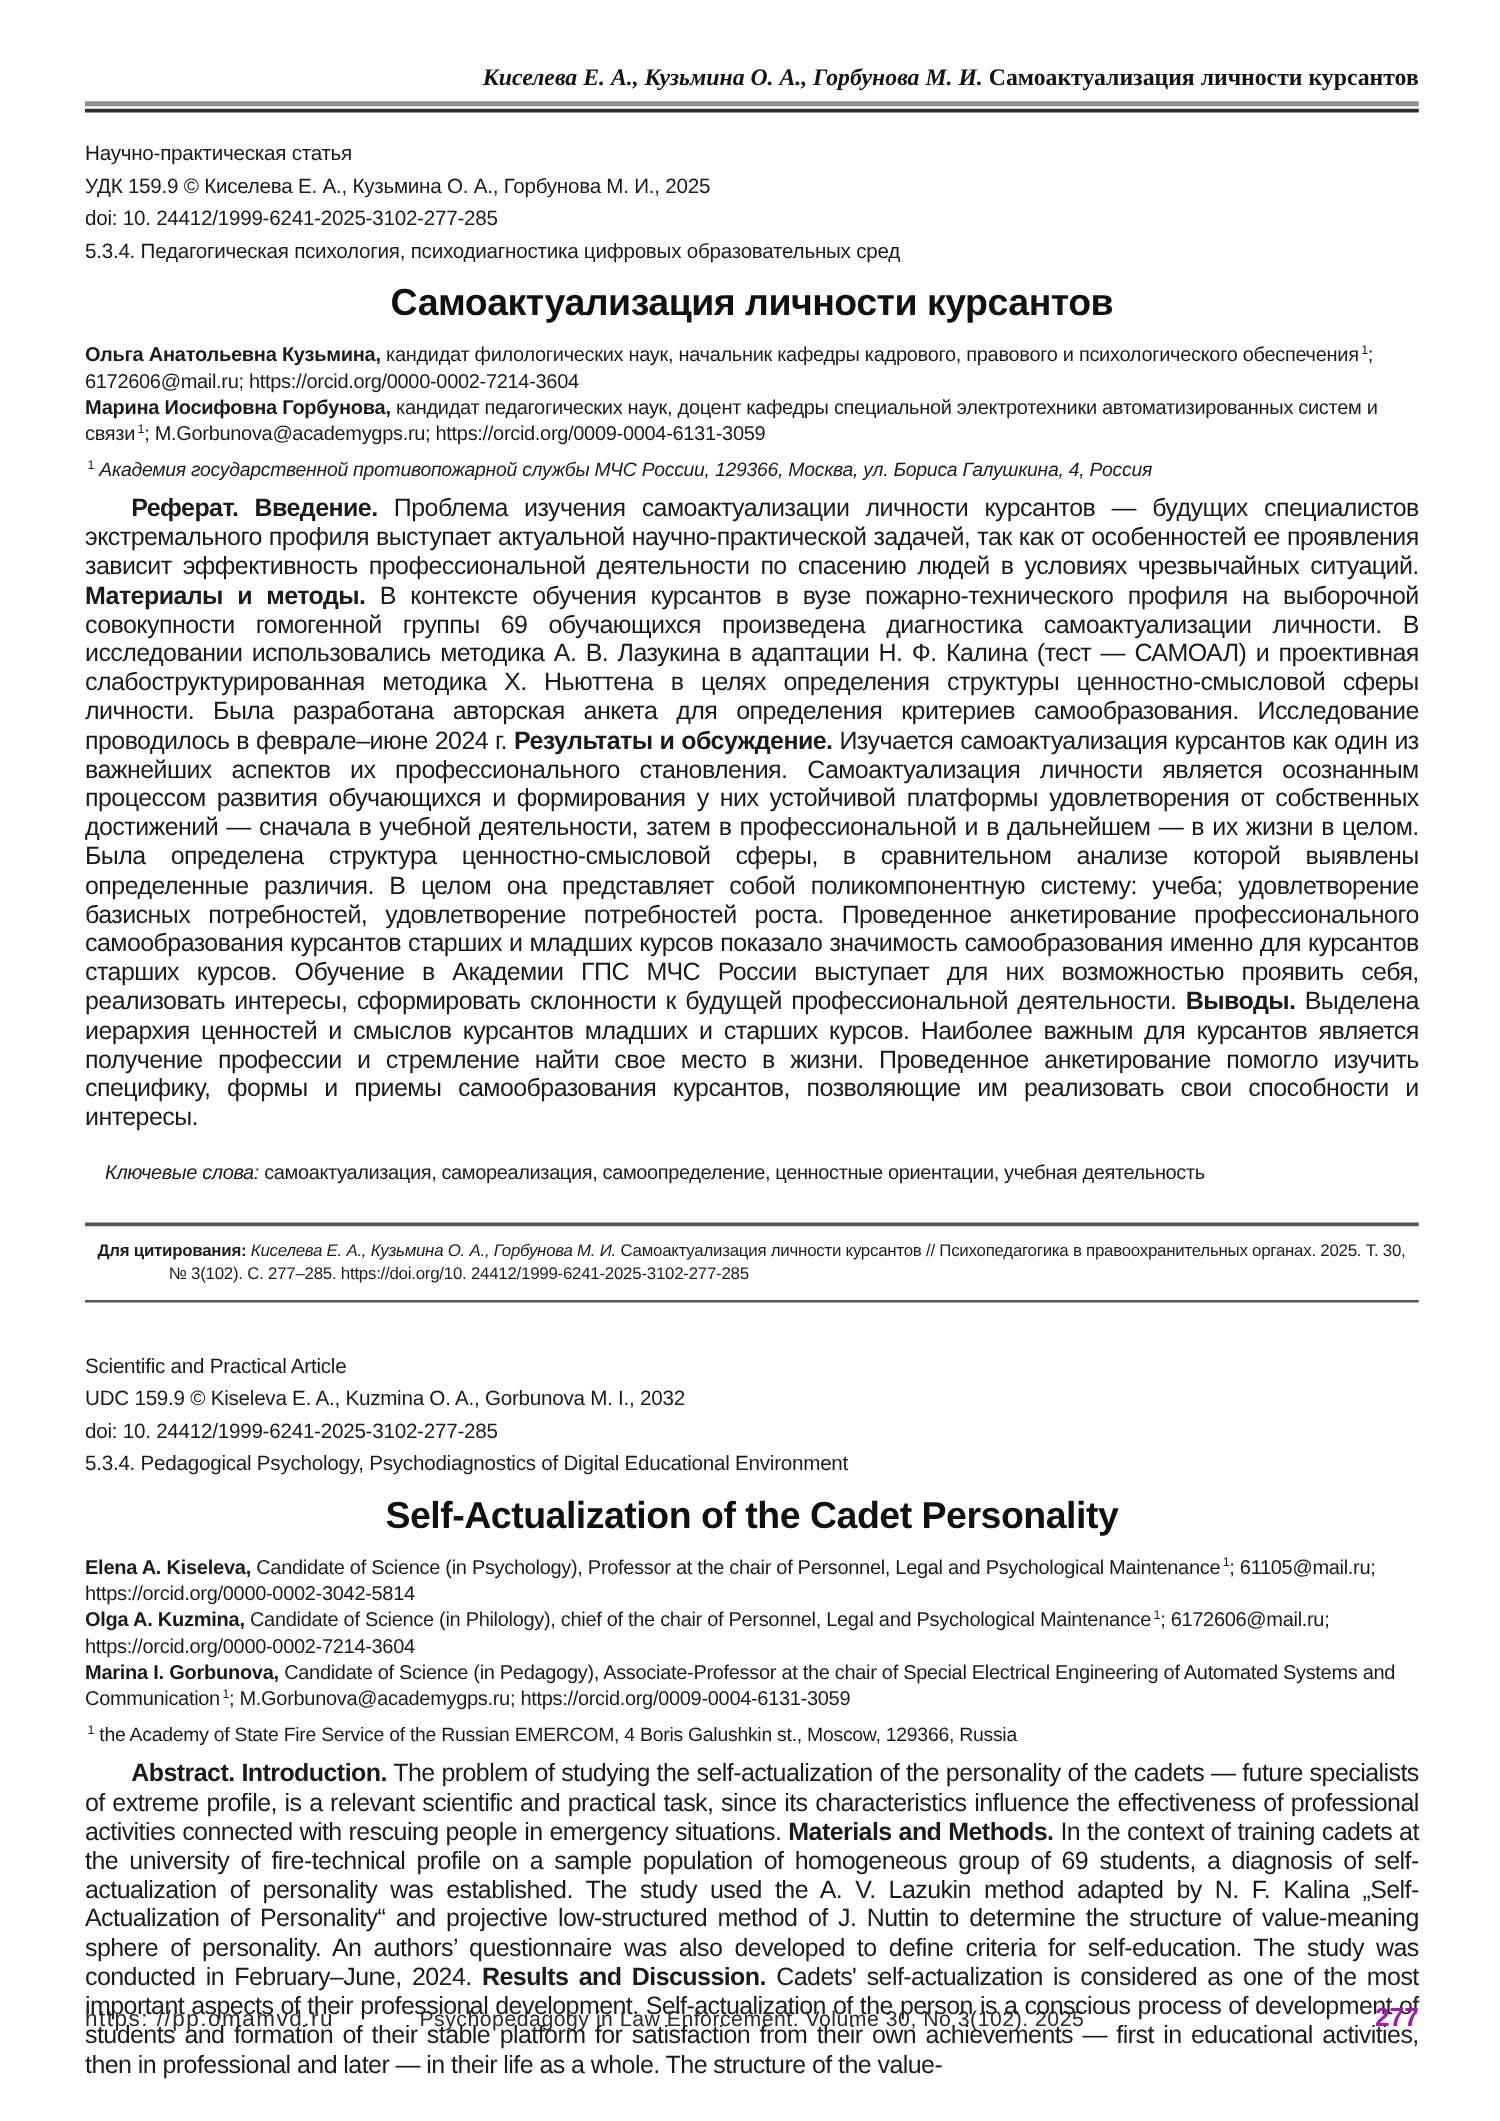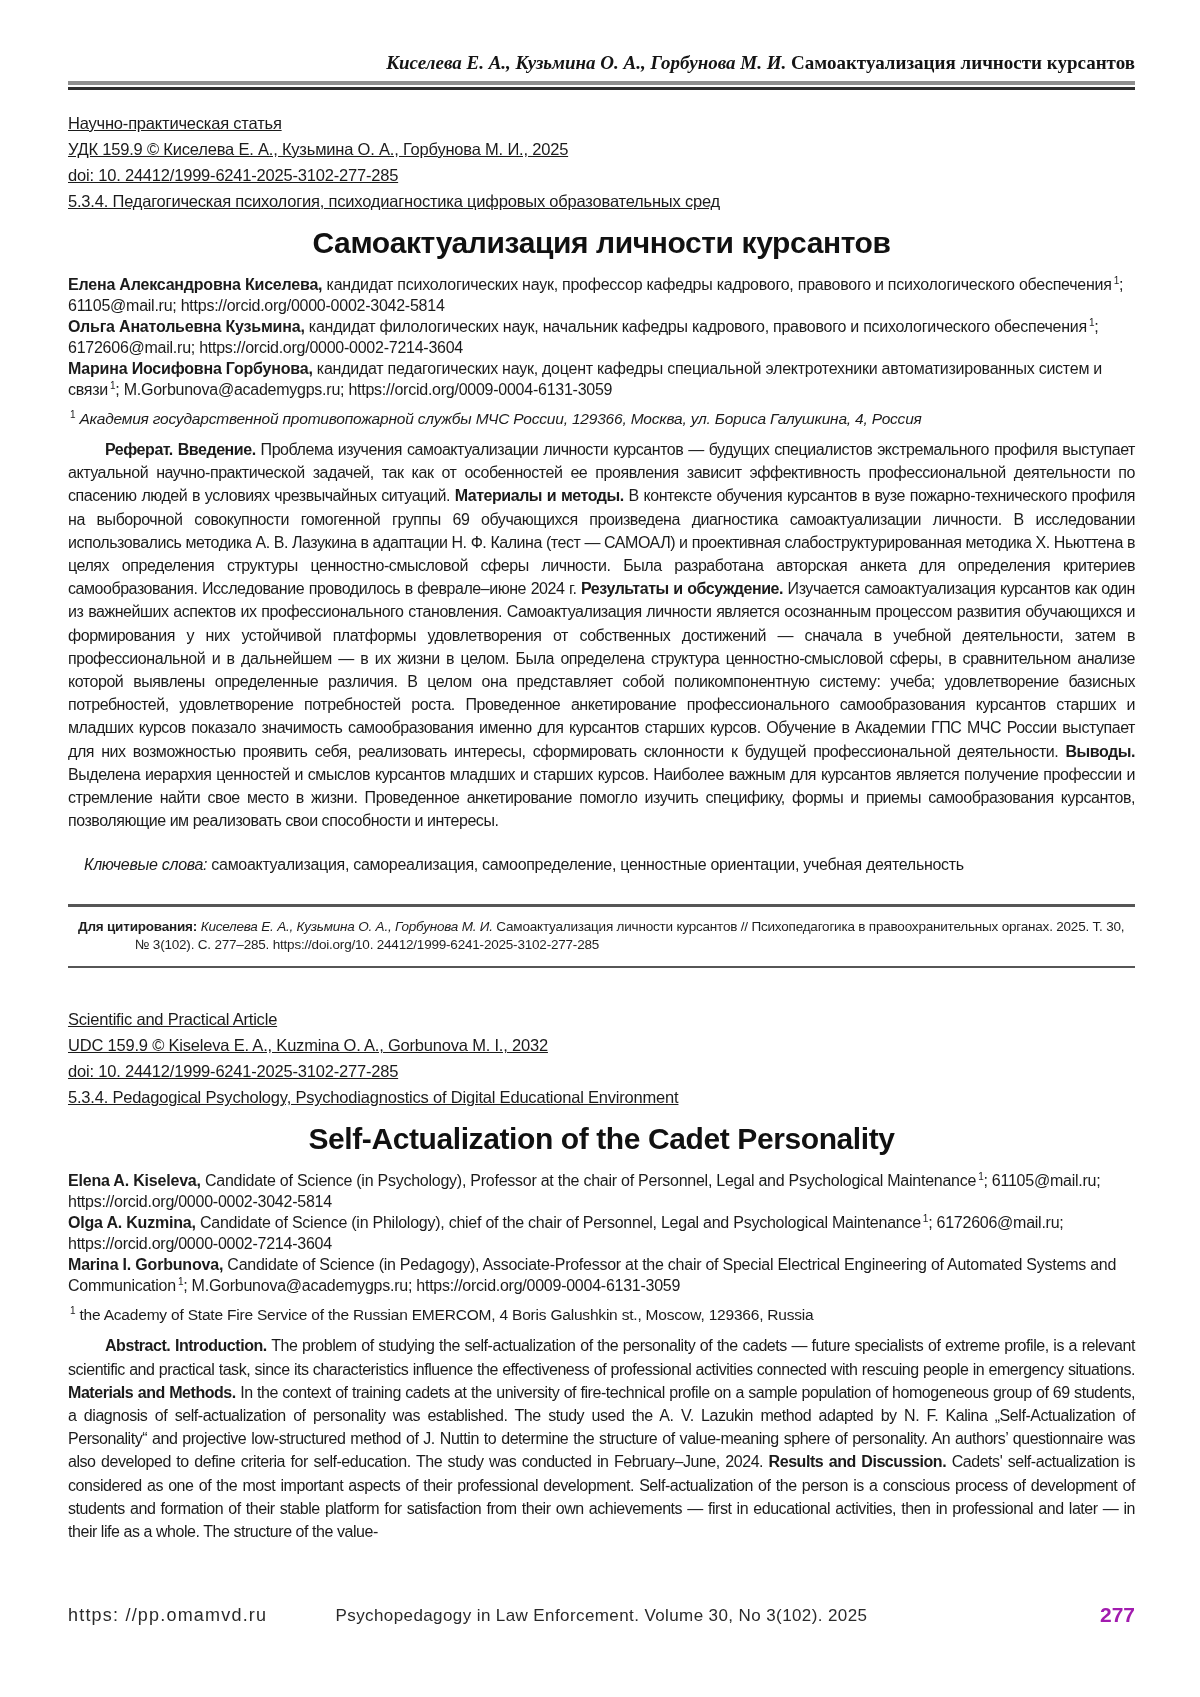--- a/index.html
+++ b/index.html
@@ -21,21 +21,21 @@
     font-weight:bold;
     font-size:19px;
     padding-bottom:7px;
     color:#141414;
   }
   .rh-authors { font-style:italic; }
   .rule-double .rd-top { height:4px; background:#8f8f8f; margin-bottom:2px; }
   .rule-double .rd-bottom { height:3px; background:#2d2d2d; }
 
   
-  .meta { margin-top:20px; font-size:16.5px; line-height:26px; letter-spacing:-0.2px;text-decoration:underline; }
+  .meta { margin-top:20px; font-size:16.5px; line-height:26px; letter-spacing:-0.2px; }
   .meta div { white-space:nowrap; }
 
   
   .article-title {
     text-align:center; font-weight:bold; font-size:30px;
     letter-spacing:-0.4px; margin:12px 0 14px; color:#111;
   }
 
   
   .authors { font-size:16px; line-height:21px; letter-spacing:-0.25px; }
@@ -43,21 +43,21 @@
   .authors b { letter-spacing:-0.2px; }
   sup.aff { font-size:10px; vertical-align:super; line-height:0; margin-left:2px; }
 
   
   .affiliation { margin-top:9px; font-size:15.5px; line-height:20px; letter-spacing:-0.2px; }
   .affiliation.it i { font-style:italic; }
 
   
   .abstract {
     margin-top:9px;
-    font-size:16px; line-height:23.2px;
+    font-size:20px; line-height:23.2px;
     text-align:justify; text-indent:37px;
     letter-spacing:-0.45px;
   }
 
   
   .keywords { margin-top:22px; font-size:16px; letter-spacing:-0.3px; text-indent:16px; line-height:22px; }
   .keywords i { font-style:italic; }
 
   
   .rule-thin { height:2.5px; background:#565656; border:0; }
@@ -107,21 +107,20 @@
   <section class="meta">
     <div>Научно-практическая статья</div>
     <div>УДК 159.9 © Киселева Е. А., Кузьмина О. А., Горбунова М. И., 2025</div>
     <div>doi: 10. 24412/1999-6241-2025-3102-277-285</div>
     <div>5.3.4. Педагогическая психология, психодиагностика цифровых образовательных сред</div>
   </section>
 
   <h1 class="article-title">Самоактуализация личности курсантов</h1>
 
   <section class="authors">
-    <p><b>Елена Александровна Киселева,</b><span> кандидат психологических наук, профессор кафедры кадрового, правового и психологического обеспечения</span><sup class="aff">1</sup><span>; 61105@mail.ru; https://orcid.org/0000-0002-3042-5814</span></p>
     <p><b>Ольга Анатольевна Кузьмина,</b><span> кандидат филологических наук, начальник кафедры кадрового, правового и психологического обеспечения</span><sup class="aff">1</sup><span>; 6172606@mail.ru; https://orcid.org/0000-0002-7214-3604</span></p>
     <p><b>Марина Иосифовна Горбунова,</b><span> кандидат педагогических наук, доцент кафедры специальной электротехники автоматизированных систем и связи</span><sup class="aff">1</sup><span>; M.Gorbunova@academygps.ru; https://orcid.org/0009-0004-6131-3059</span></p>
   </section>
 
   <p class="affiliation it"><sup class="aff">1</sup><i> Академия государственной противопожарной службы МЧС России, 129366, Москва, ул. Бориса Галушкина, 4, Россия</i></p>
 
   <p class="abstract"><b>Реферат. Введение.</b><span> Проблема изучения самоактуализации личности курсантов — будущих специалистов экстремального профиля выступает актуальной научно-практической задачей, так как от особенностей ее проявления зависит эффективность профессиональной деятельности по спасению людей в условиях чрезвычайных ситуаций. </span><b>Материалы и методы.</b><span> В контексте обучения курсантов в вузе пожарно-технического профиля на выборочной совокупности гомогенной группы 69 обучающихся произведена диагностика самоактуализации личности. В исследовании использовались методика А. В. Лазукина в адаптации Н. Ф. Калина (тест — САМОАЛ) и проективная слабоструктурированная методика Х. Ньюттена в целях определения структуры ценностно-смысловой сферы личности. Была разработана авторская анкета для определения критериев самообразования. Исследование проводилось в феврале–июне 2024 г. </span><b>Результаты и обсуждение.</b><span> Изучается самоактуализация курсантов как один из важнейших аспектов их профессионального становления. Самоактуализация личности является осознанным процессом развития обучающихся и формирования у них устойчивой платформы удовлетворения от собственных достижений — сначала в учебной деятельности, затем в профессиональной и в дальнейшем — в их жизни в целом. Была определена структура ценностно-смысловой сферы, в сравнительном анализе которой выявлены определенные различия. В целом она представляет собой поликомпонентную систему: учеба; удовлетворение базисных потребностей, удовлетворение потребностей роста. Проведенное анкетирование профессионального самообразования курсантов старших и младших курсов показало значимость самообразования именно для курсантов старших курсов. Обучение в Академии ГПС МЧС России выступает для них возможностью проявить себя, реализовать интересы, сформировать склонности к будущей профессиональной деятельности. </span><b>Выводы.</b><span> Выделена иерархия ценностей и смыслов курсантов младших и старших курсов. Наиболее важным для курсантов является получение профессии и стремление найти свое место в жизни. Проведенное анкетирование помогло изучить специфику, формы и приемы самообразования курсантов, позволяющие им реализовать свои способности и интересы.</span></p>
 
   <p class="keywords"><i>Ключевые слова:</i><span> самоактуализация, самореализация, самоопределение, ценностные ориентации, учебная деятельность</span></p>
 

